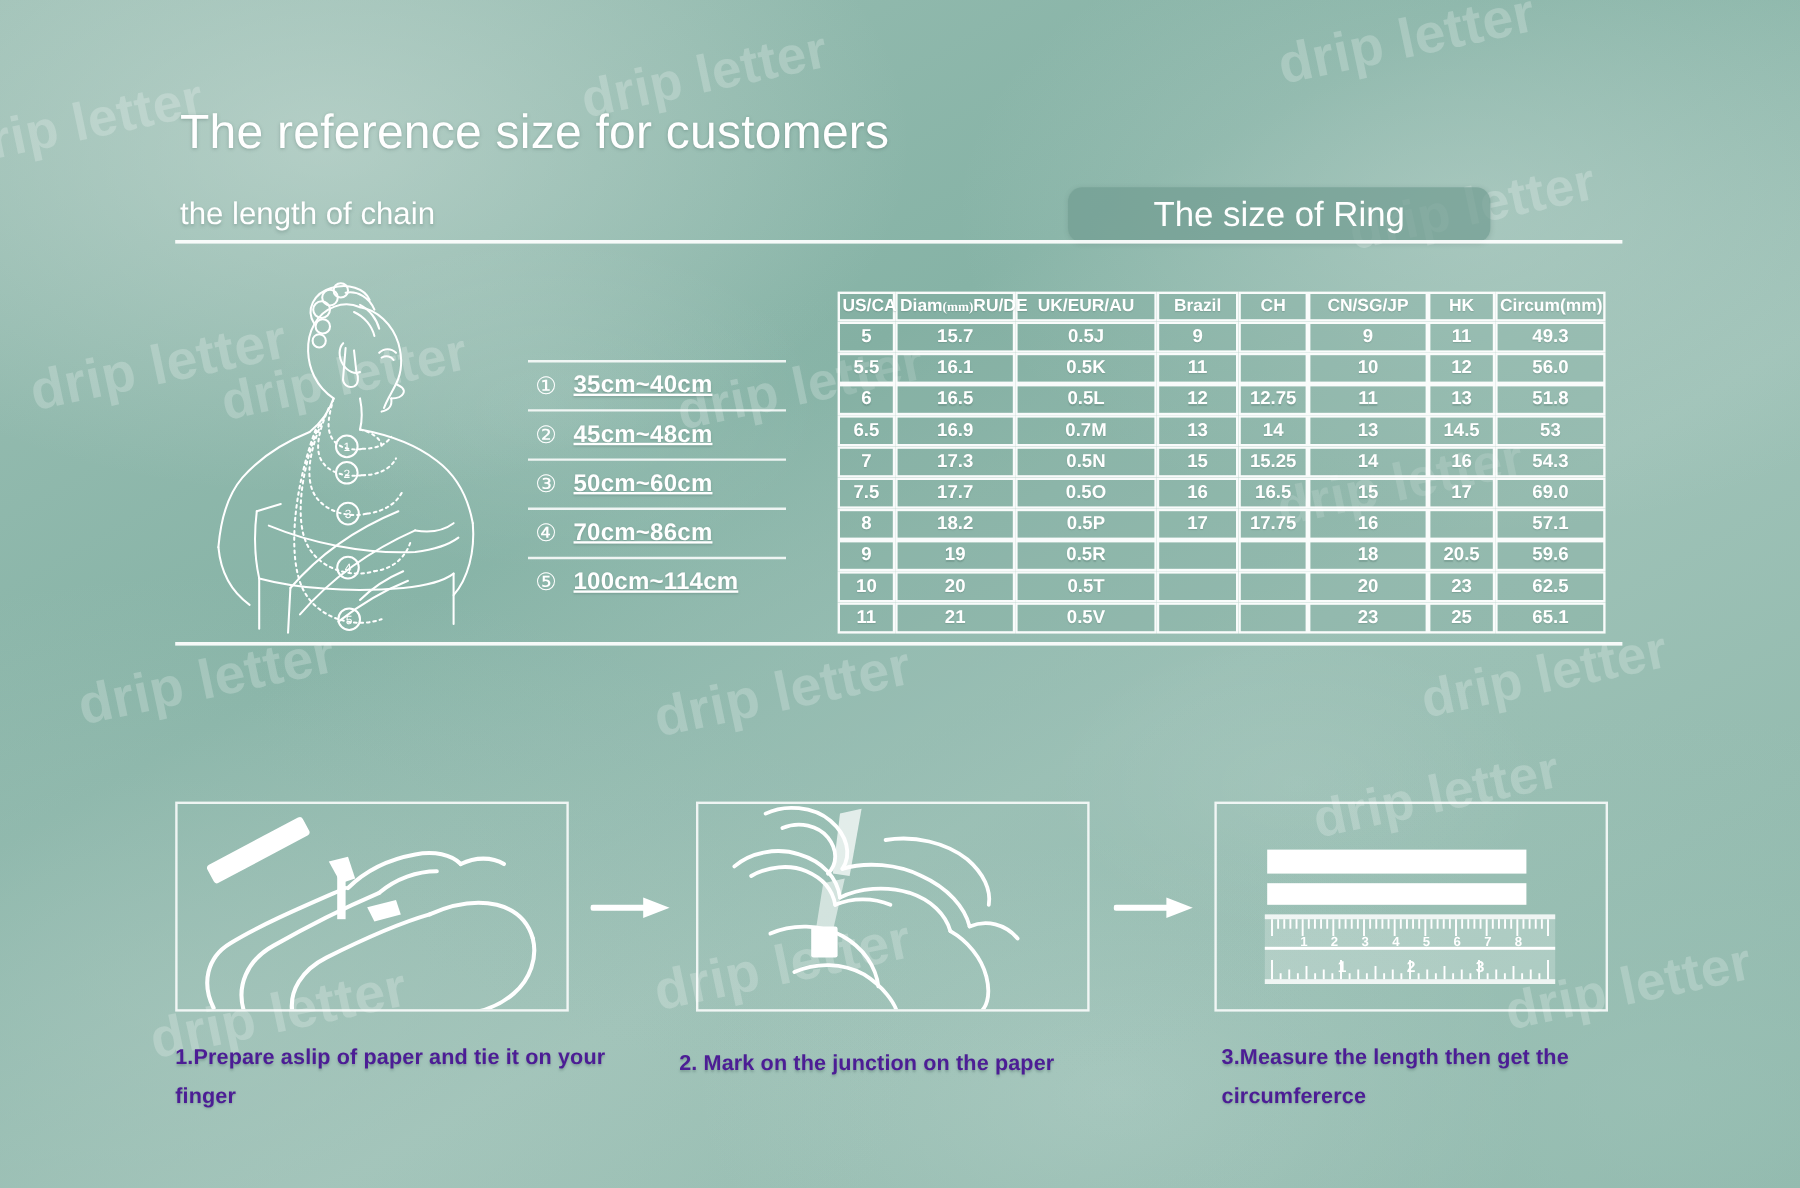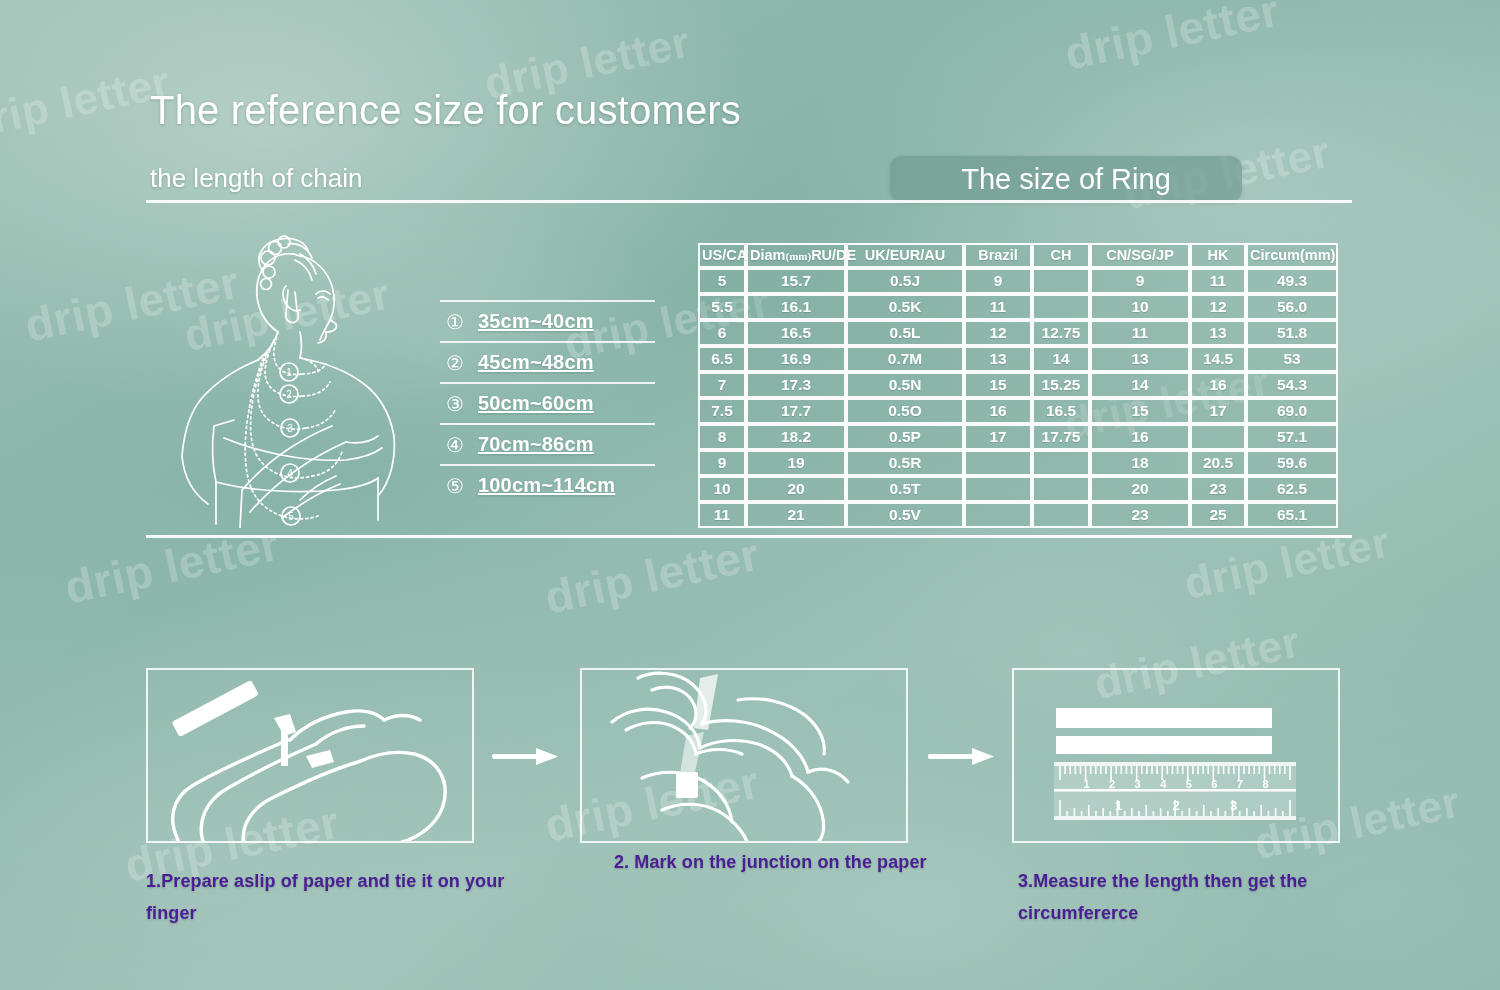--- a/index.html
+++ b/index.html
@@ -122,21 +122,21 @@
   .arrow { position:absolute; top:745px; width:70px; height:24px; }
   #arrow1 { left:492px; }
   #arrow2 { left:928px; }
 
   .caption {
     position:absolute; color:#4c1d95; font-size:18px; font-weight:700;
     line-height:32px; letter-spacing:.1px;
     text-shadow:0 1px 2px rgba(60,90,84,.32);
   }
   #cap1 { left:146px; top:865px; width:360px; }
-  #cap2 { left:566px; top:846px; width:360px;margin-left:48px; }
+  #cap2 { left:566px; top:870px; width:360px; }
   #cap3 { left:1018px; top:865px; width:340px; }
 </style>
 </head>
 <body>
 
 <div id="bg"></div>
 <div id="watermarks">
     <div class="wm" style="left: -40px; top: 100px; font-size: 44px; transform: rotate(-12deg);">drip letter</div>
     <div class="wm" style="left: 480px; top: 60px; font-size: 44px; transform: rotate(-12deg);">drip letter</div>
     <div class="wm" style="left: 1060px; top: 28px; font-size: 46px; transform: rotate(-12deg);">drip letter</div>

